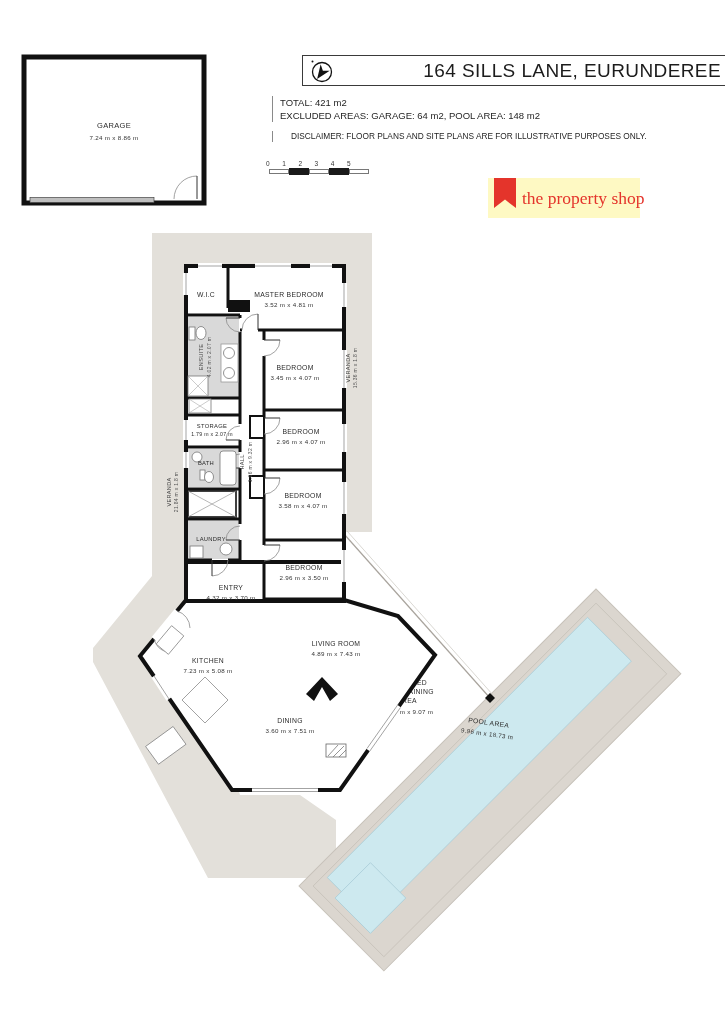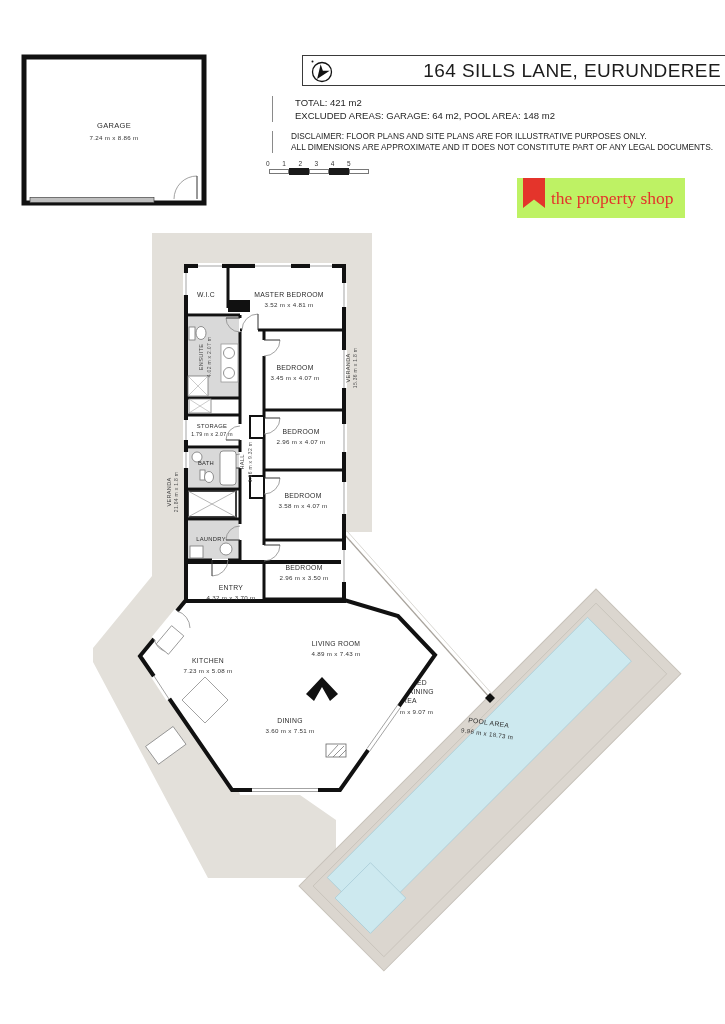--- a/index.html
+++ b/index.html
@@ -4,33 +4,33 @@
 <style>
   html,body{margin:0;padding:0;background:#fff;}
   body{width:725px;height:1024px;position:relative;overflow:hidden;
        font-family:"Liberation Sans",sans-serif;color:#222;}
   .abs{position:absolute;}
   
   #title-bar{left:271px;top:55px;width:426px;height:29px;border:1.6px solid #3a3a3a;
              display:flex;align-items:center;margin-left:31px;}
   #title-text{flex:1;text-align:right;padding-right:8px;font-size:19px;letter-spacing:.4px;color:#1c1c1c;}
   #compass{width:26px;height:26px;margin-left:6px;}
-  #summary-block{left:272px;top:96px;border-left:1px solid #8a8a8a;padding-left:22px;
+  #summary-block{left:272px;top:96px;border-left:1px solid #8a8a8a;padding-left:7px;
                  font-size:9.5px;line-height:13px;color:#1e1e1e;}
   #disclaimer-block{left:272px;top:131px;border-left:1px solid #8a8a8a;padding-left:18px;
                  font-size:8.3px;line-height:11px;color:#1e1e1e;}
   
   #scale-bar{left:269px;top:160px;width:100px;height:18px;}
   #scale-nums{display:flex;width:100px;font-size:6.5px;color:#333;}
   #scale-nums span{width:19.2px;margin-left:-3px;text-align:left;}
   #scale-track{display:flex;margin-top:2px;height:5px;align-items:center;}
   .seg{width:19.2px;height:3px;border:.6px solid #777;background:#fff;}
   .seg.dark{height:5px;background:#1a1a1a;border-color:#1a1a1a;}
   
-  #logo{left:517px;top:178px;width:168px;height:40px;background:#bef264;}
+  #logo{left:488px;top:178px;width:152px;height:40px;background:#fef9c3;}
   #ribbon{position:absolute;left:6px;top:0;width:22px;height:30px;background:#e4342b;
           clip-path:polygon(0 0,100% 0,100% 100%,50% 72%,0 100%);}
   #logo-text{position:absolute;left:34px;top:0;height:40px;display:flex;align-items:center;
              font-family:"Liberation Serif",serif;font-size:17.5px;color:#e4342b;white-space:pre;}
   #logo-text .bold{font-weight:normal;}
   
   #plan{left:0;top:0;}
   .lbl{font-family:"Liberation Sans",sans-serif;fill:#2a2a2a;letter-spacing:.3px;}
   .rname{font-size:6.8px;}
   .rdims{font-size:6.2px;fill:#333;}
@@ -231,21 +231,20 @@
   <div id="title-text">164 SILLS LANE, EURUNDEREE</div>
 </div>
 
 <div id="summary-block" class="abs">
   <div>TOTAL: 421 m2</div>
   <div>EXCLUDED AREAS: GARAGE: 64 m2, POOL AREA: 148 m2</div>
 </div>
 
 <div id="disclaimer-block" class="abs">
   <div>DISCLAIMER: FLOOR PLANS AND SITE PLANS ARE FOR ILLUSTRATIVE PURPOSES ONLY.</div>
-  <div>ALL DIMENSIONS ARE APPROXIMATE AND IT DOES NOT CONSTITUTE PART OF ANY LEGAL DOCUMENTS.</div>
 </div>
 
 <div id="scale-bar" class="abs">
   <div id="scale-nums">
     <span>0</span>
     <span>1</span>
     <span>2</span>
     <span>3</span>
     <span>4</span>
     <span>5</span>

